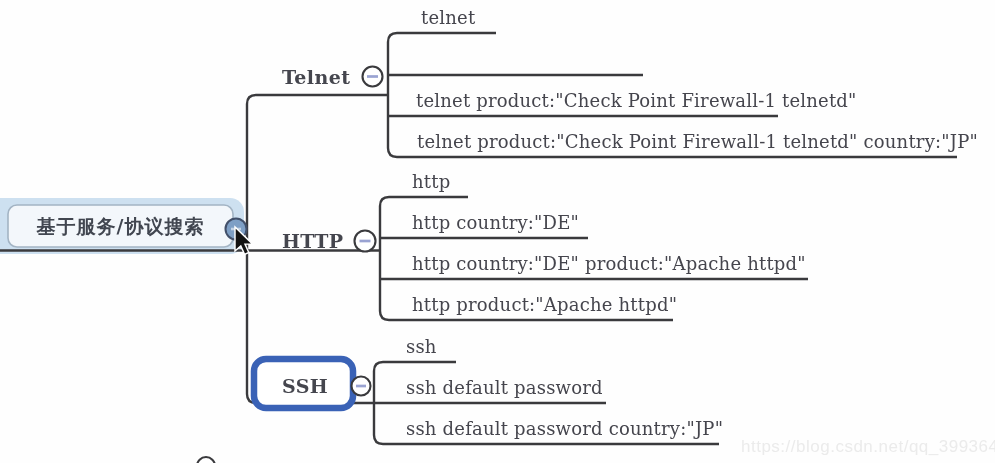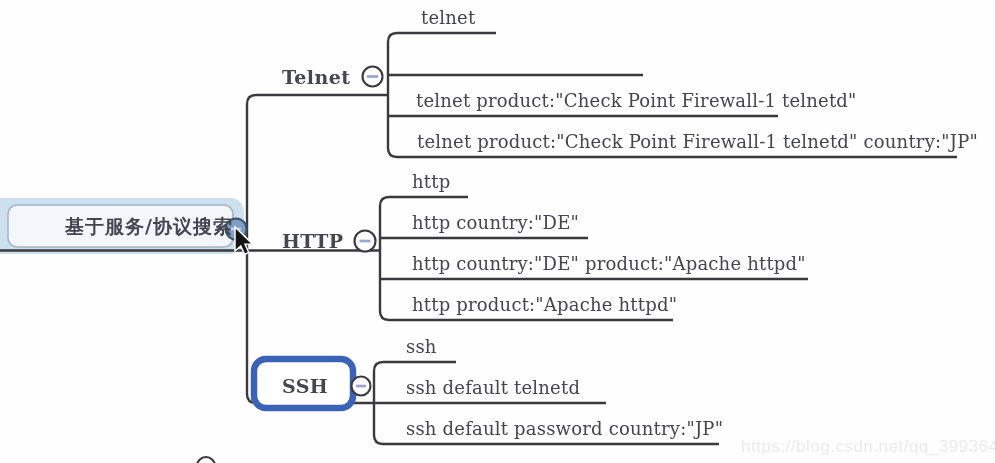--- a/index.html
+++ b/index.html
@@ -11,21 +11,21 @@
   .leaf{
     position:absolute;white-space:nowrap;font-size:18px;color:#45454d;
     line-height:22px;letter-spacing:0.2px;
   }
   .branch-label{
     position:absolute;white-space:nowrap;font-size:19px;font-weight:bold;
     color:#45464e;line-height:22px;letter-spacing:0.4px;
   }
   .root-label{
     position:absolute;left:8px;top:205px;width:225px;height:42px;
-    line-height:42px;text-align:right;font-size:19px;font-weight:bold;
+    line-height:42px;text-align:center;font-size:19px;font-weight:bold;
     color:#414650;letter-spacing:1px;
   }
   .watermark{
     position:absolute;left:741px;top:437px;white-space:nowrap;
     font-family:"Liberation Sans","DejaVu Sans",sans-serif;
     font-size:17px;color:#ebebeb;letter-spacing:0.5px;
   }
 </style>
 </head>
 <body>
@@ -86,17 +86,17 @@
   <div class="leaf" style="left:421px;top:7px">telnet</div>
   <div class="leaf" style="left:416px;top:90px">telnet product:"Check Point Firewall-1 telnetd"</div>
   <div class="leaf" style="left:417px;top:131px">telnet product:"Check Point Firewall-1 telnetd" country:"JP"</div>
 
   <div class="leaf" style="left:412px;top:171px">http</div>
   <div class="leaf" style="left:412px;top:212px">http country:"DE"</div>
   <div class="leaf" style="left:412px;top:253px">http country:"DE" product:"Apache httpd"</div>
   <div class="leaf" style="left:412px;top:294px">http product:"Apache httpd"</div>
 
   <div class="leaf" style="left:406px;top:336px">ssh</div>
-  <div class="leaf" style="left:406px;top:377px">ssh default telnetd</div>
+  <div class="leaf" style="left:406px;top:377px">ssh default password</div>
   <div class="leaf" style="left:406px;top:418px">ssh default password country:"JP"</div>
 
   <div class="watermark">https://blog.csdn.net/qq_39936434</div>
 </div>
 
 </body></html>

